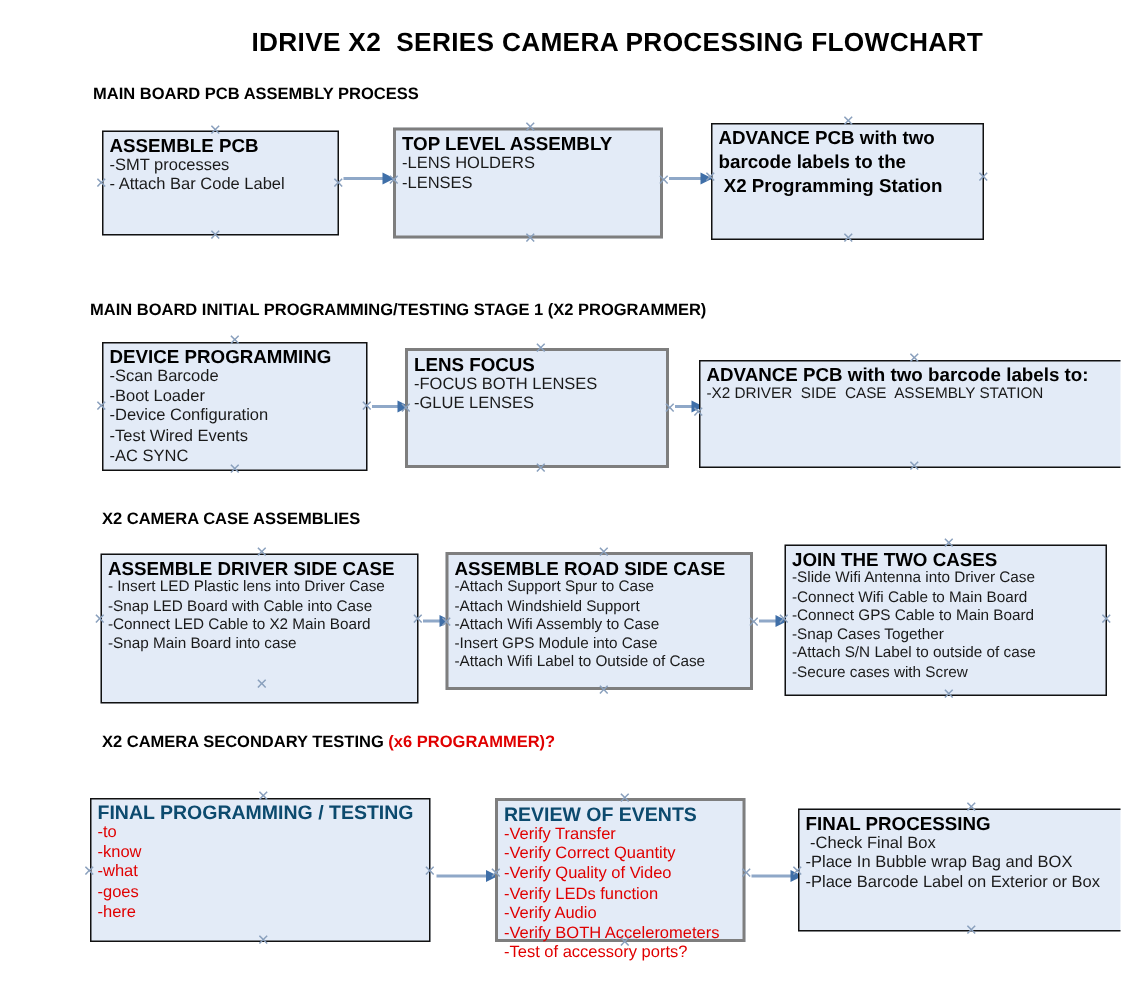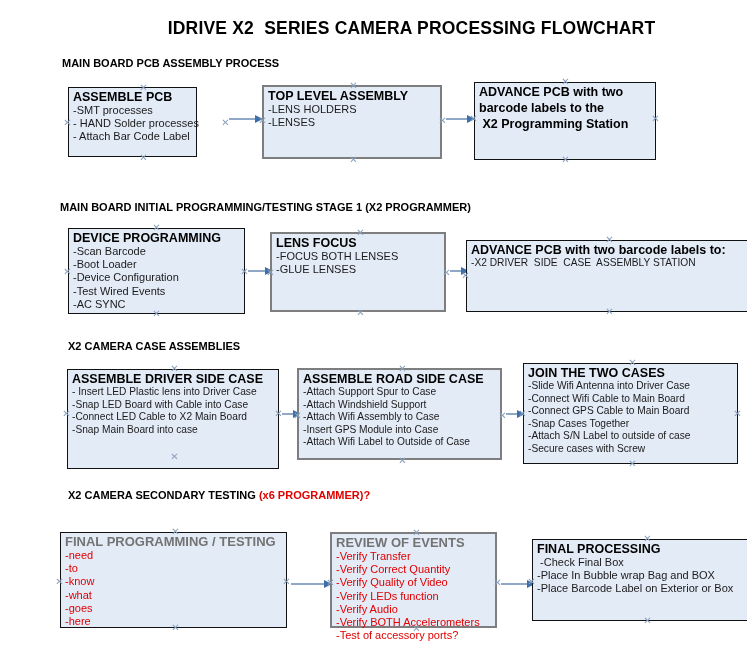--- a/index.html
+++ b/index.html
@@ -42,21 +42,21 @@
     line-height:14px;
     padding:2px 0 0 4px;
     white-space:pre;
   }
   .box .bx-line{
     font-size:11px;color:#1a1a1a;
     line-height:13.2px;
     padding-left:4px;
     white-space:pre;
   }
-  .box.red .bx-title{color:#737373;font-size:13px;}
+  .box.red .bx-title{color:#0c4a6e;font-size:13px;}
   .box.red .bx-line{color:#e00000;}
 
   .box.small-body .bx-line{font-size:10.2px;line-height:12.6px;}
 
   
   .conn{position:absolute;height:2px;background:#8fa8c8;}
   .conn::after{
     content:"";position:absolute;right:-1px;top:-3.5px;
     width:0;height:0;
     border-top:4.5px solid transparent;
@@ -76,24 +76,23 @@
 </style>
 </head>
 <body>
 
 <div class="canvas">
 
   <div class="doc-title">IDRIVE X2  SERIES CAMERA PROCESSING FLOWCHART</div>
 
   <div class="section-head" style="left:24px;top:57px;">MAIN BOARD PCB ASSEMBLY PROCESS</div>
 
-  <div class="box dark" style="left:30px;top:87px;width:129px;height:70px;">
+  <div class="box dark" style="left:30px;top:87px;width:158px;height:70px;">
     <div class="bx-title">ASSEMBLE PCB</div>
     <div class="bx-line">-SMT processes</div>
-    <div class="bx-line">- HAND Solder processes</div>
     <div class="bx-line">- Attach Bar Code Label</div>
     <span class="handle" style="left:70px;top:-5px;"></span>
     <span class="handle" style="left:-6px;top:30px;"></span>
     <span class="handle" style="left:152px;top:30px;"></span>
     <span class="handle" style="left:70px;top:65px;"></span>
   </div>
 
   <div class="conn" style="left:191px;top:118px;width:33px;"></div>
 
   <div class="box gray" style="left:224px;top:85px;width:180px;height:74px;">
@@ -198,21 +197,20 @@
     <span class="handle" style="left:104px;top:-6px;"></span>
     <span class="handle" style="left:-6px;top:45px;"></span>
     <span class="handle" style="left:209px;top:45px;"></span>
     <span class="handle" style="left:104px;top:95px;"></span>
   </div>
 
   <div class="section-head" style="left:30px;top:489px;"><span>X2 CAMERA SECONDARY TESTING </span><span class="accent">(x6 PROGRAMMER)?</span></div>
 
   <div class="box dark red" style="left:22px;top:532px;width:227px;height:96px;">
     <div class="bx-title">FINAL PROGRAMMING / TESTING</div>
-    <div class="bx-line">-need</div>
     <div class="bx-line">-to</div>
     <div class="bx-line">-know</div>
     <div class="bx-line">-what</div>
     <div class="bx-line">-goes</div>
     <div class="bx-line">-here</div>
     <span class="handle" style="left:110px;top:-6px;"></span>
     <span class="handle" style="left:-6px;top:44px;"></span>
     <span class="handle" style="left:221px;top:44px;"></span>
     <span class="handle" style="left:110px;top:90px;"></span>
   </div>

